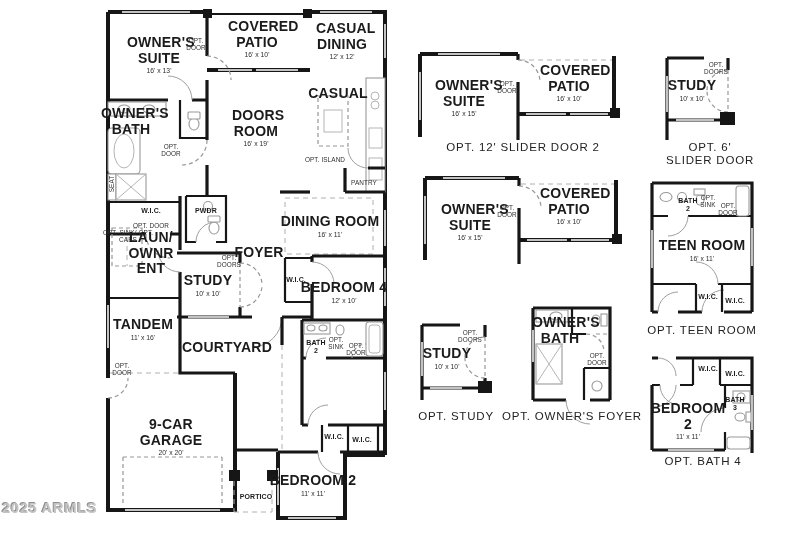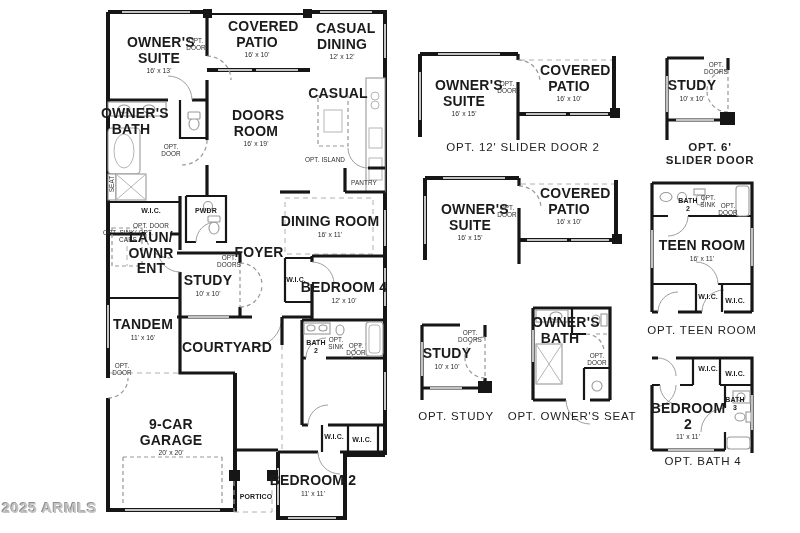--- a/index.html
+++ b/index.html
@@ -18,21 +18,21 @@
   .post{fill:#161616;stroke:none;}
   .lbl{position:absolute;transform:translate(-50%,-50%);text-align:center;line-height:1.12;}
   .lbl span{display:block;}
   .rot{transform:translate(-50%,-50%) rotate(-90deg);}
   .nm{font-size:14px;font-weight:bold;letter-spacing:.2px;}
   .sm{font-size:7px;font-weight:bold;letter-spacing:.1px;}
   .dm{font-size:6.8px;font-weight:normal;color:#2e2e2e;margin-top:1px;}
   .nt{font-size:6.4px;font-weight:normal;color:#2e2e2e;letter-spacing:.1px;}
   .cap{position:absolute;transform:translate(-50%,-50%);text-align:center;
        font-size:11.5px;font-weight:normal;letter-spacing:.8px;color:#222;line-height:1.15;white-space:nowrap;}
-  .capw{white-space:normal;font-weight:bold;}
+  .capw{white-space:normal;}
   #watermark{position:absolute;left:2px;top:499px;font-size:15px;letter-spacing:.5px;
        color:#c4c4c4;text-shadow:-1px -1px 0 #8f8f8f;font-weight:bold;}
 </style>
 </head>
 <body>
 
 <div id="page">
 
   <svg width="800" height="533" viewBox="0 0 800 533">
 
@@ -397,21 +397,21 @@
     <span class="nt">OPT. DOORS</span>
   </div>
   <div class="cap" style="left:456px;top:417px">OPT. STUDY</div>
 
   <div class="lbl" style="left:560px;top:331px;width:56px">
     <span class="nm">OWNER'S BATH</span>
   </div>
   <div class="lbl" style="left:597px;top:359px;width:28px">
     <span class="nt">OPT. DOOR</span>
   </div>
-  <div class="cap" style="left:572px;top:417px">OPT. OWNER'S SEAT</div>
+  <div class="cap" style="left:572px;top:417px">OPT. OWNER'S FOYER</div>
 
   <div class="lbl" style="left:708px;top:369px">
     <span class="sm">W.I.C.</span>
   </div>
   <div class="lbl" style="left:735px;top:374px">
     <span class="sm">W.I.C.</span>
   </div>
   <div class="lbl" style="left:688px;top:421px;width:80px">
     <span class="nm">BEDROOM 2</span>
     <span class="dm">11' x 11'</span>

